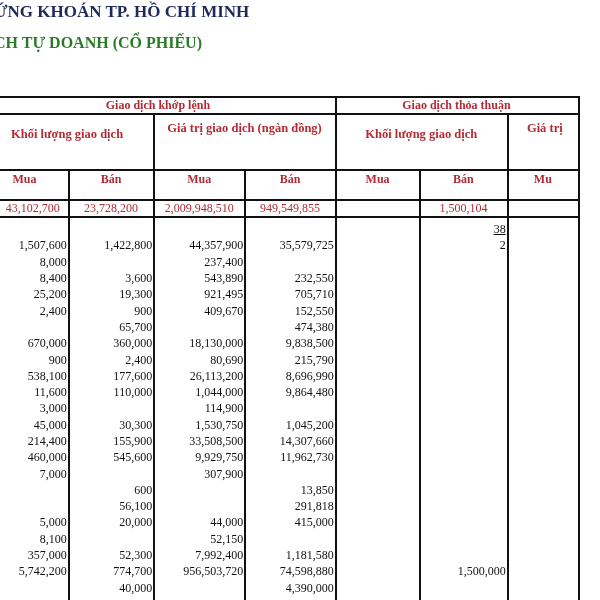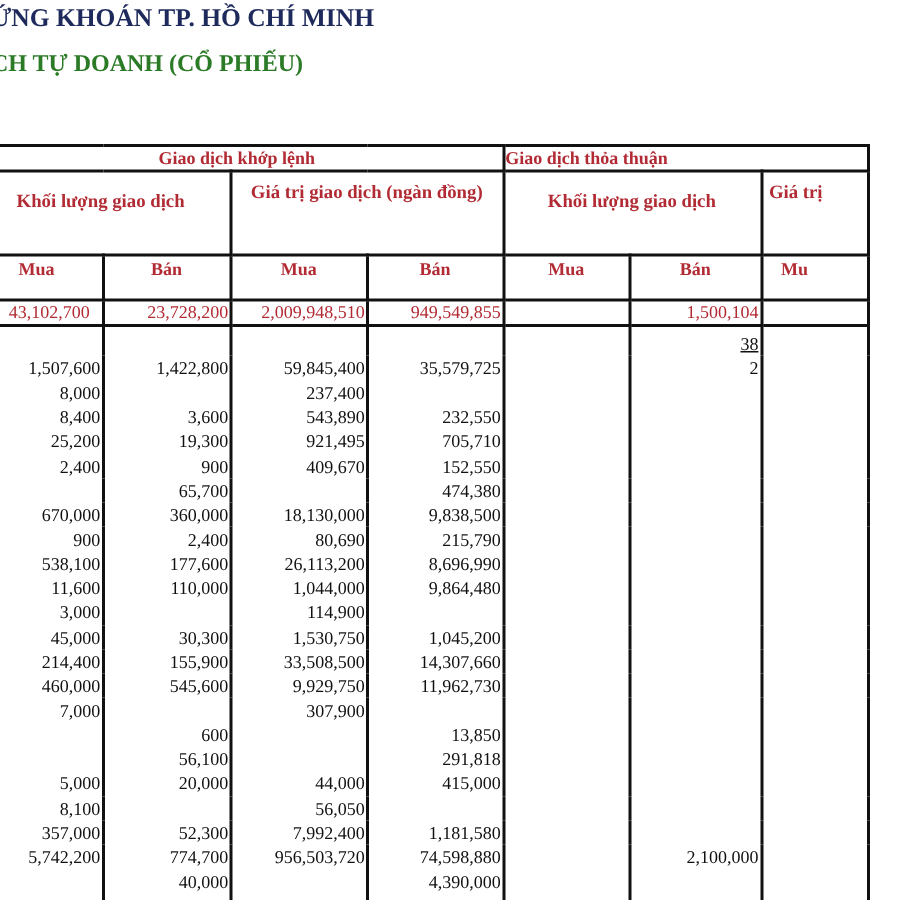--- a/index.html
+++ b/index.html
@@ -5,21 +5,21 @@
   html, body { margin:0; padding:0; background:#ffffff; }
   body { width:600px; height:600px; overflow:hidden; position:relative; font-family:"Liberation Serif", serif; }
   .title1 { position:absolute; left:-6px; top:2px; font-size:17px; font-weight:bold; color:#1f2a5c; white-space:nowrap; }
   .title2 { position:absolute; left:-6px; top:34px; font-size:16px; font-weight:bold; color:#2a7a26; white-space:nowrap; }
   .tbl { position:absolute; left:-20px; top:96px; border-collapse:collapse; table-layout:fixed; }
   .tbl td { border-left:2px solid #111; border-right:2px solid #111; padding:0 1px 0 0; font-size:12px; color:#111; text-align:right; white-space:nowrap; overflow:hidden; }
   .tbl tr.hdr td { border:2px solid #111; color:#b22b34; font-weight:bold; text-align:center; font-size:12px; }
   .tbl tr.h1 td { height:13px; vertical-align:middle; }
   .tbl tr.h2 td { height:42px; vertical-align:top; padding-top:6px; font-size:12.5px; }
   .tbl tr.h3 td { height:27px; vertical-align:top; padding-top:1px; }
-  .tbl tr.tot td { border:2px solid #111; color:#b22b34; height:13px; font-size:12px; }
+  .tbl tr.tot td { border:2px solid #111; color:#b22b34; text-align:center; height:13px; font-size:12px; }
   .tbl tr.drow td { height:16.3px; line-height:16px; }
   .tbl tr.first td { padding-top:3px;text-decoration:underline; }
 </style>
 </head>
 <body>
 
 <div class="title1">ỨNG KHOÁN TP. HỒ CHÍ MINH</div>
 <div class="title2">CH TỰ DOANH (CỔ PHIẾU)</div>
 
 <table class="tbl">
@@ -28,36 +28,36 @@
       <col style="width:94px">
       <col style="width:94px">
       <col style="width:95px">
     <col style="width:95px">
       <col style="width:94px">
       <col style="width:80px">
   </colgroup>
   <tbody>
       <tr class="hdr h1">
     <td colspan="4">Giao dịch khớp lệnh</td>
-    <td colspan="3" style="text-align:left;padding-right:2px;">Giao dịch thỏa thuận</td>
+    <td colspan="3" style="text-align:center;padding-right:2px;">Giao dịch thỏa thuận</td>
   </tr>
   <tr class="hdr h2">
     <td colspan="2" style="padding-top:12px;">Khối lượng giao dịch</td>
     <td colspan="2">Giá trị giao dịch (ngàn đồng)</td>
     <td colspan="2" style="padding-top:12px;">Khối lượng giao dịch</td>
-    <td style="text-align:left;padding-left:4px;">Giá trị</td>
+    <td style="text-align:center;padding-left:4px;">Giá trị</td>
   </tr>
   <tr class="hdr h3">
     <td>Mua</td>
     <td>Bán</td>
     <td>Mua</td>
     <td>Bán</td>
     <td>Mua</td>
     <td>Bán</td>
-    <td style="text-align:left;padding-left:12px;margin-top:42px;">Mu</td>
+    <td style="text-align:center;padding-left:0;margin-top:42px;">Mu</td>
   </tr>
   <tr class="tot">
     <td style="text-align:right;padding-right:8px;">43,102,700</td>
     <td>23,728,200</td>
     <td>2,009,948,510</td>
     <td>949,549,855</td>
     <td></td>
     <td>1,500,104</td>
     <td></td>
   </tr>
@@ -68,21 +68,21 @@
         <td></td>
         <td></td>
         <td></td>
         <td></td>
         <td>38</td>
         <td></td>
       </tr>
       <tr class="drow">
         <td>1,507,600</td>
         <td>1,422,800</td>
-        <td>59,845,400</td>
+        <td>44,357,900</td>
         <td>35,579,725</td>
         <td></td>
         <td>2</td>
         <td></td>
       </tr>
       <tr class="drow">
         <td>8,000</td>
         <td></td>
         <td>237,400</td>
         <td></td>
@@ -230,42 +230,42 @@
         <td>20,000</td>
         <td>44,000</td>
         <td>415,000</td>
         <td></td>
         <td></td>
         <td></td>
       </tr>
       <tr class="drow">
         <td>8,100</td>
         <td></td>
-        <td>56,050</td>
+        <td>52,150</td>
         <td></td>
         <td></td>
         <td></td>
         <td></td>
       </tr>
       <tr class="drow">
         <td>357,000</td>
         <td>52,300</td>
         <td>7,992,400</td>
         <td>1,181,580</td>
         <td></td>
         <td></td>
         <td></td>
       </tr>
       <tr class="drow">
         <td>5,742,200</td>
         <td>774,700</td>
         <td>956,503,720</td>
         <td>74,598,880</td>
         <td></td>
-        <td>2,100,000</td>
+        <td>1,500,000</td>
         <td></td>
       </tr>
       <tr class="drow">
         <td></td>
         <td>40,000</td>
         <td></td>
         <td>4,390,000</td>
         <td></td>
         <td></td>
         <td></td>

